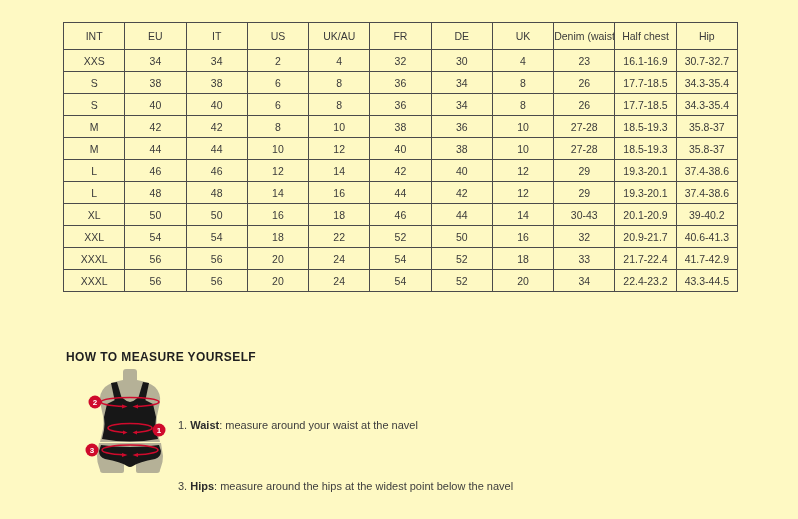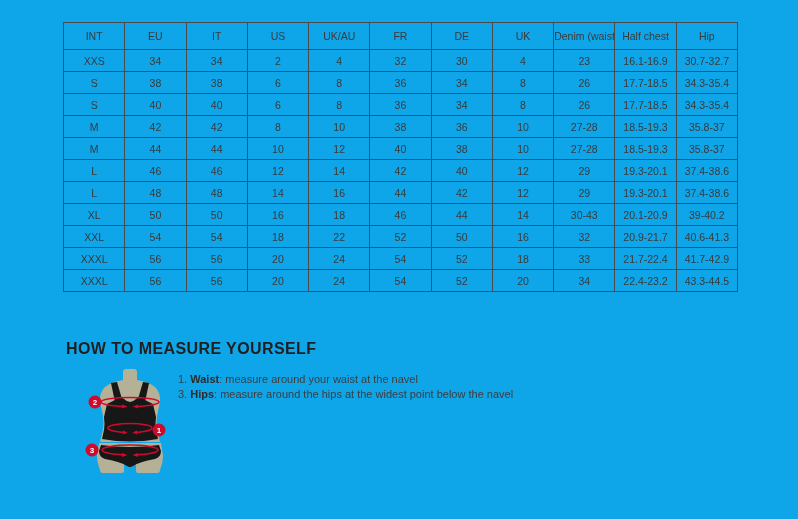--- a/index.html
+++ b/index.html
@@ -1,47 +1,47 @@
 <!DOCTYPE html>
 <html><head>
 <meta charset="utf-8">
 <style>
   * { margin:0; padding:0; box-sizing:border-box; }
   html,body { background:#ffffff; }
   body { font-family:"Liberation Sans", sans-serif; }
   .sheet {
     position:relative; width:798px; height:519px;
-    background:#0ea5e9; overflow:hidden;
+    background:#fef9c3; overflow:hidden;
   }
   table.size-chart {
     position:absolute; left:63px; top:22px; width:675px;
     border-collapse:collapse; table-layout:fixed;
   }
   .size-chart th, .size-chart td {
     border:1px solid #4b4b4b;
     text-align:center; vertical-align:middle;
     font-size:10.5px; font-weight:400;
     color:#3a3a3a; padding:0; overflow:hidden; white-space:nowrap;
   }
   .size-chart th { height:27px; }
   .size-chart td { height:22px; }
   .measure-title {
-    position:absolute; left:66px; top:340px;
-    font-size:16px; font-weight:700; letter-spacing:0.4px;
+    position:absolute; left:66px; top:350px;
+    font-size:12px; font-weight:700; letter-spacing:0.4px;
     color:#1f1f1f;
   }
   .figure {
     position:absolute; left:75px; top:369px;
     width:110px; height:104px;
   }
   .steps {
     position:absolute; left:178px; top:372px;
     list-style:none; font-size:11px; color:#3d3d3d;
   }
-  .steps li { line-height:15px; }
+  .steps li { line-height:15px;margin-top:46px; }
   .steps b { color:#2b2b2b; font-weight:700; }
   .badge-num {
     fill:#ffffff; font-size:8px; font-weight:700;
     font-family:"Liberation Sans", sans-serif; text-anchor:middle;
   }
 </style>
 </head>
 <body>
 
 <div class="sheet">

